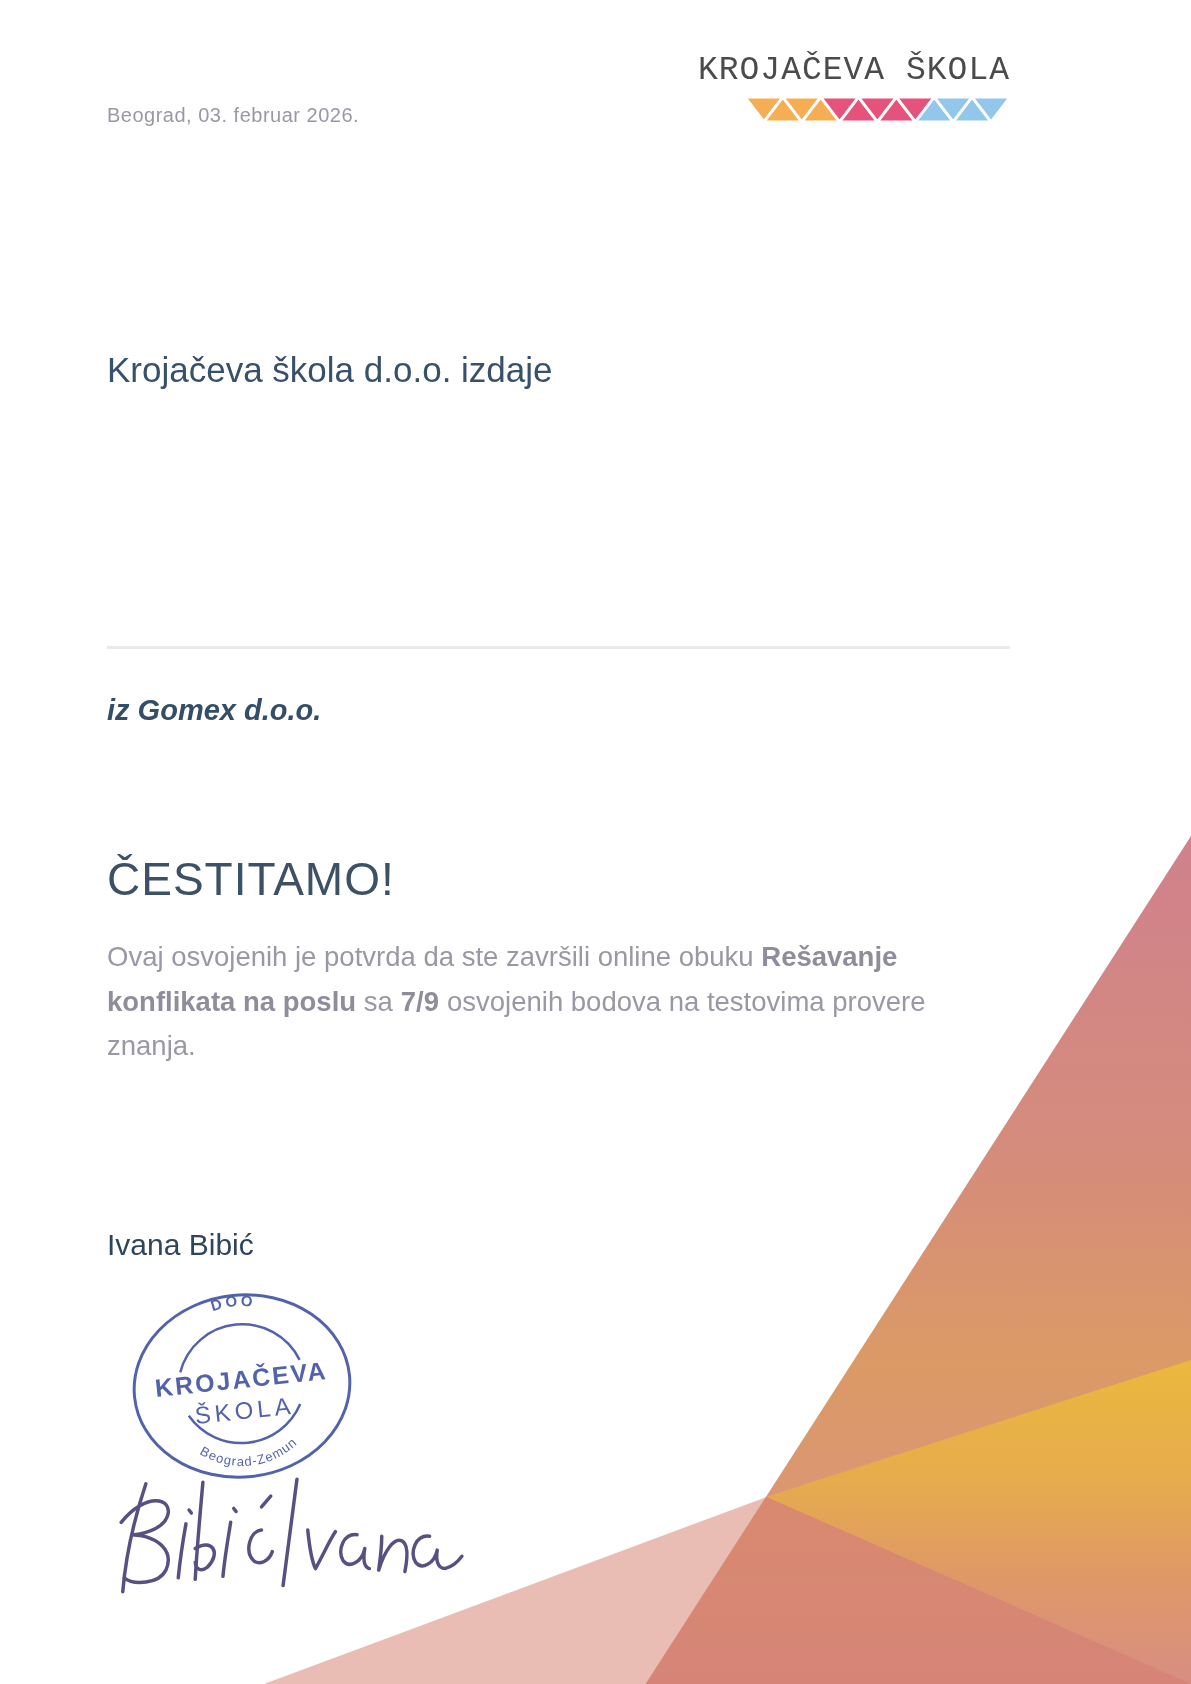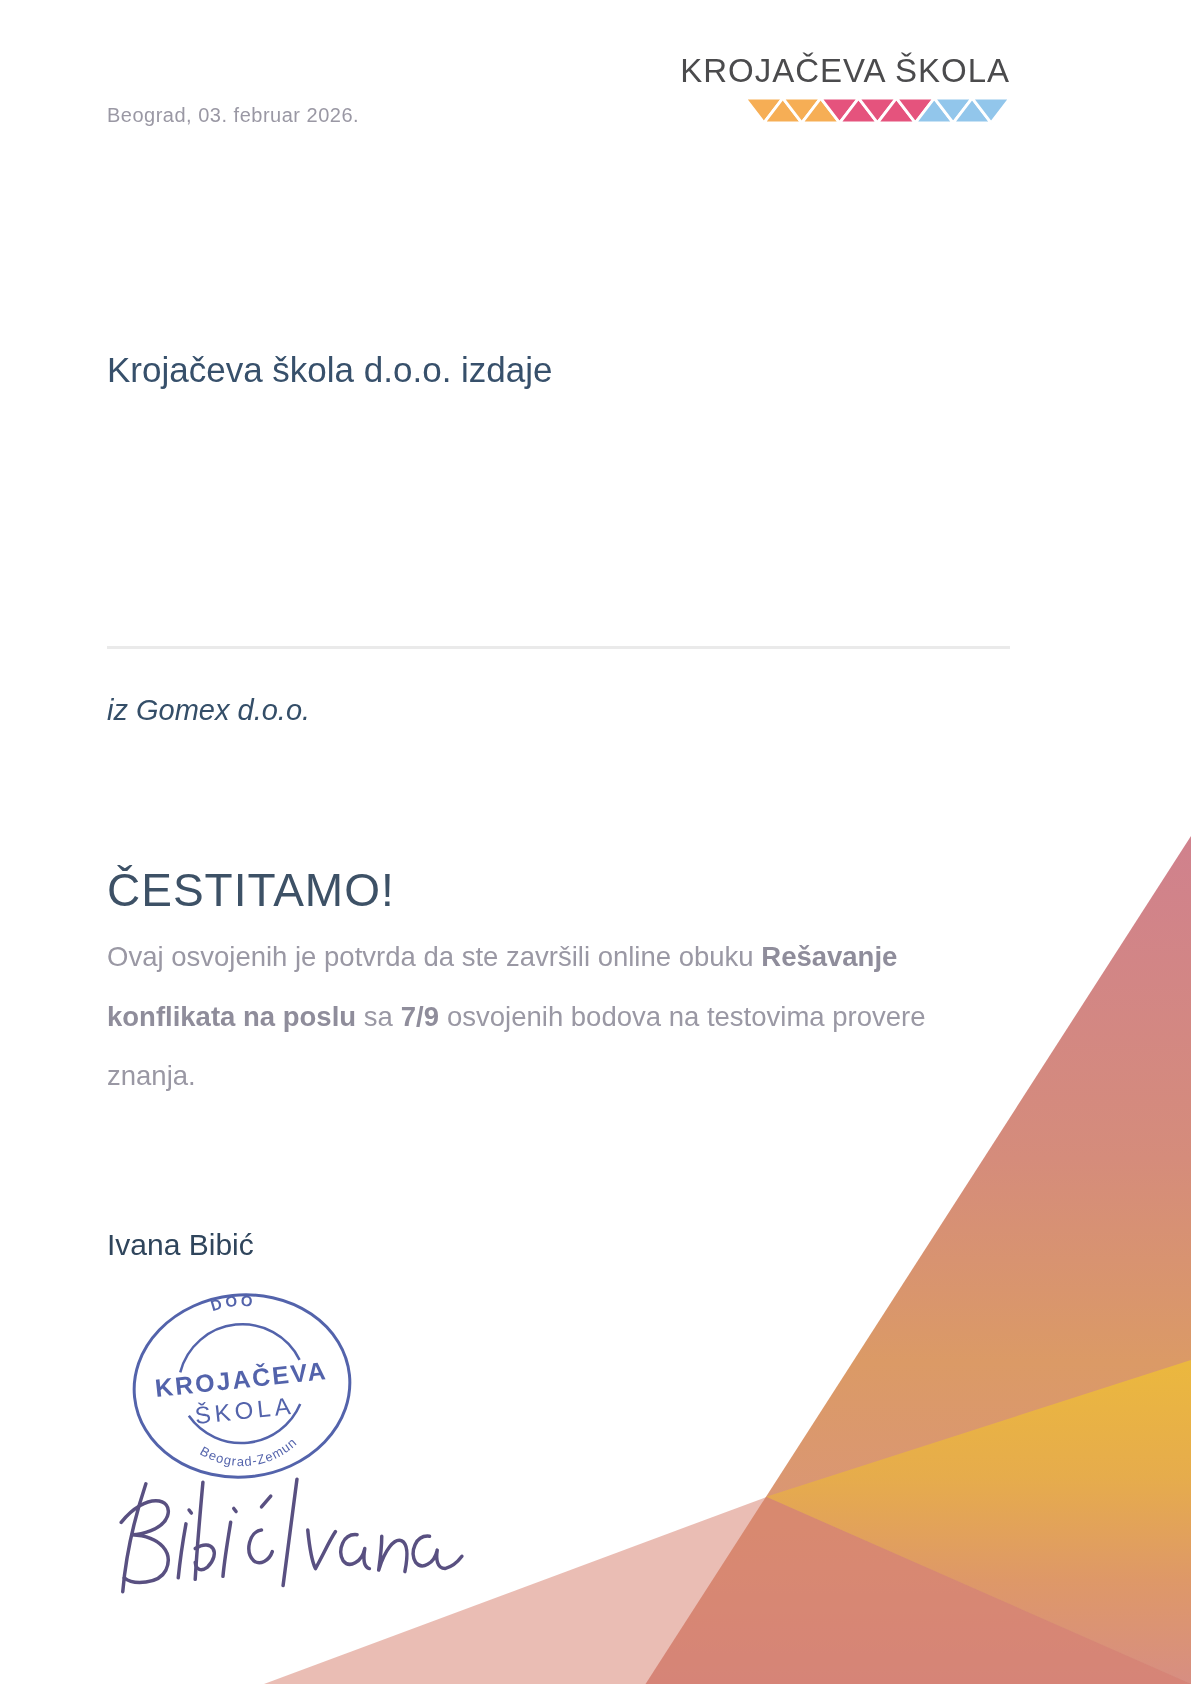--- a/index.html
+++ b/index.html
@@ -24,21 +24,21 @@
   .bg-band{
     top:1497px; left:264px; width:927px; height:187px;
     clip-path:polygon(54.2% 0%, 0% 100%, 100% 100%);
     background:var(--bg_band); opacity:.5;
   }
   
   .date{
     position:absolute; left:107px; top:104px;
     font-size:20px; letter-spacing:.5px; color:var(--text_gray);
   }
-  .logo{position:absolute; right:181px; top:52px; }
+  .logo{position:absolute; right:181px; top:52px; font-family:Liberation Mono, monospace;}
   .logo-text{
     font-size:33px; letter-spacing:1px; color:var(--logo_text); font-weight:400;
     white-space:nowrap;
   }
   .logo-strip{display:block; margin-top:7px; margin-left:auto;}
   
   .issuer{
     position:absolute; left:107px; top:350px;
     font-size:35px; color:var(--navy);
   }
@@ -53,33 +53,33 @@
     font-family:"DejaVu Serif", serif; font-style:italic; font-weight:700;
     font-size:62px; letter-spacing:5px; word-spacing:36px;
     color:#31475E; white-space:nowrap; z-index:3;
   }
   .name-underline{
     position:absolute; left:107px; top:646px; width:903px; height:3px;
     background:var(--underline); z-index:2;
   }
   .company{
     position:absolute; left:107px; top:694px;
-    font-style:italic; font-weight:400; font-size:29px; color:#344E68;
+    font-style:italic; font-weight:700; font-size:29px; color:#344E68;
   }
   
   .congrats-heading{
     position:absolute; left:107px; top:852px;
-    font-size:46px; font-weight:400; letter-spacing:1px; color:#3D5166;margin-top:11px;
+    font-size:46px; font-weight:400; letter-spacing:1px; color:#3D5166;
   }
   .body-text{
     position:absolute; left:107px; top:936px; width:880px;
     font-size:27.5px; line-height:1.55; color:var(--text_gray); z-index:3;
   }
   .body-text b{color:var(--text_gray_bold); font-weight:700;}
-  .score{display:inline-block; margin:17px 8px;}
+  .score{display:inline-block; margin:2px 8px;}
   
   .signer-name{
     position:absolute; left:107px; top:1228px;
     font-size:30px; font-weight:500; color:#2F455C;
   }
   .signer-title{
     position:absolute; left:107px; top:1272px;
     font-size:28px; color:var(--text_gray);
   }
   .stamp{position:absolute; left:128px; top:1288px; z-index:3;}

